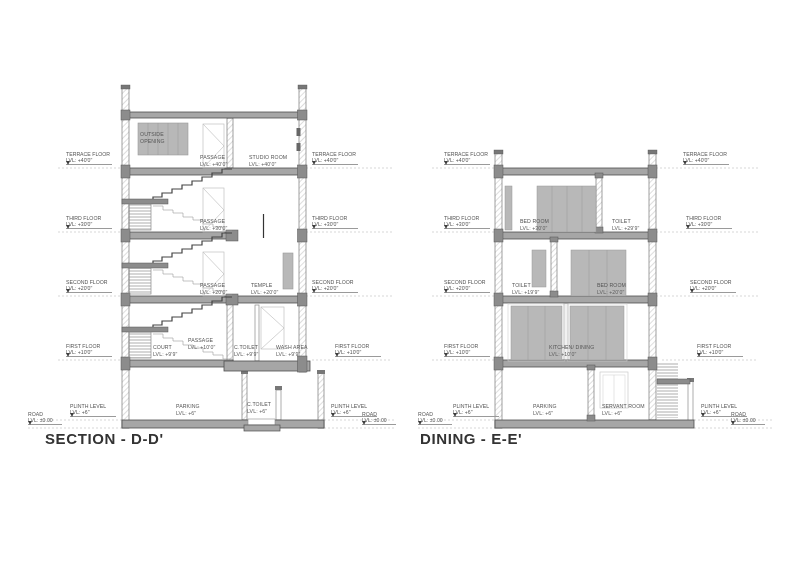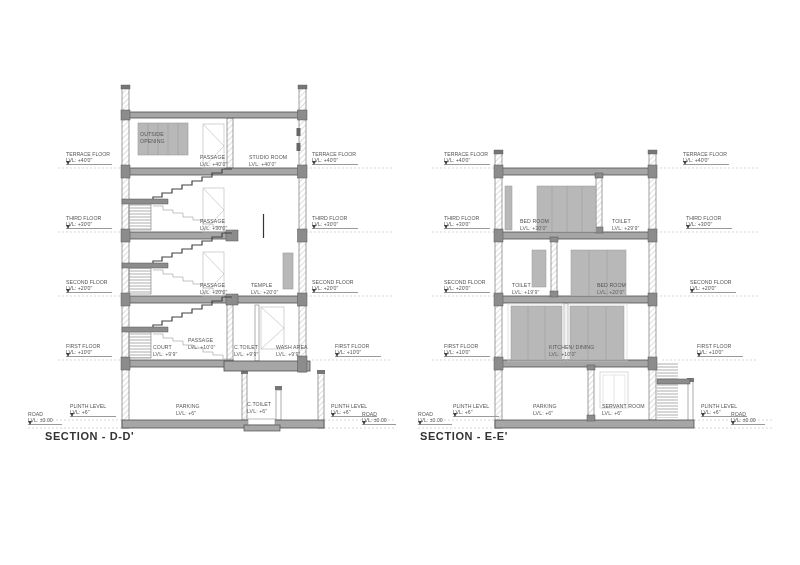--- a/index.html
+++ b/index.html
@@ -8,21 +8,21 @@
   svg{position:absolute;left:0;top:0;}
   .room-label{position:absolute;font-size:5.2px;line-height:1.25;color:#565656;
               white-space:nowrap;letter-spacing:.1px;}
   .room-label .l2{display:block;color:#606060;}
   .room-label.wrap{white-space:normal;width:36px;}
   .lvl-mark{position:absolute;width:46px;font-size:5.2px;line-height:1.2;color:#565656;}
   .lvl-mark .n{display:block;white-space:nowrap;}
   .lvl-mark .v{display:block;white-space:nowrap;border-bottom:.7px solid #9a9a9a;padding-bottom:1px;}
   .lvl-mark .tri{width:0;height:0;border-left:2.5px solid transparent;border-right:2.5px solid transparent;
                  border-top:4px solid #3f3f3f;margin:.5px auto 0 auto;}
-  .sec-title{position:absolute;font-size:11px;font-weight:600;letter-spacing:.6px;color:#333333;}
+  .sec-title{position:absolute;font-size:15px;font-weight:600;letter-spacing:.6px;color:#333333;}
 </style>
 </head>
 <body>
 
 <div class="canvas">
 
 <svg width="800" height="565" viewBox="0 0 800 565">
   <defs>
     <pattern id="hatch" width="4" height="4" patternUnits="userSpaceOnUse" patternTransform="rotate(45)">
       <line x1="0" y1="0" x2="0" y2="4" stroke="#bcbcbc" stroke-width="1"></line>
@@ -337,15 +337,15 @@
 <div class="lvl-mark" style="left:690px;top:279px">
   <span class="n">SECOND FLOOR</span><span class="v">LVL: +20'0"</span><span class="tri"></span></div>
 <div class="lvl-mark" style="left:697px;top:343px">
   <span class="n">FIRST FLOOR</span><span class="v">LVL: +10'0"</span><span class="tri"></span></div>
 <div class="lvl-mark" style="left:701px;top:403px">
   <span class="n">PLINTH LEVEL</span><span class="v">LVL: +6"</span><span class="tri"></span></div>
 <div class="lvl-mark" style="left:731px;top:411px;width:34px">
   <span class="n">ROAD</span><span class="v">LVL: ±0.00</span><span class="tri"></span></div>
 
 <div class="sec-title" style="left:45px;top:430px">SECTION - D-D'</div>
-<div class="sec-title" style="left:420px;top:430px">SECTION - E-E'</div>
+<div class="sec-title" style="left:420px;top:430px">DINING - E-E'</div>
 
 </div>
 
 </body></html>

